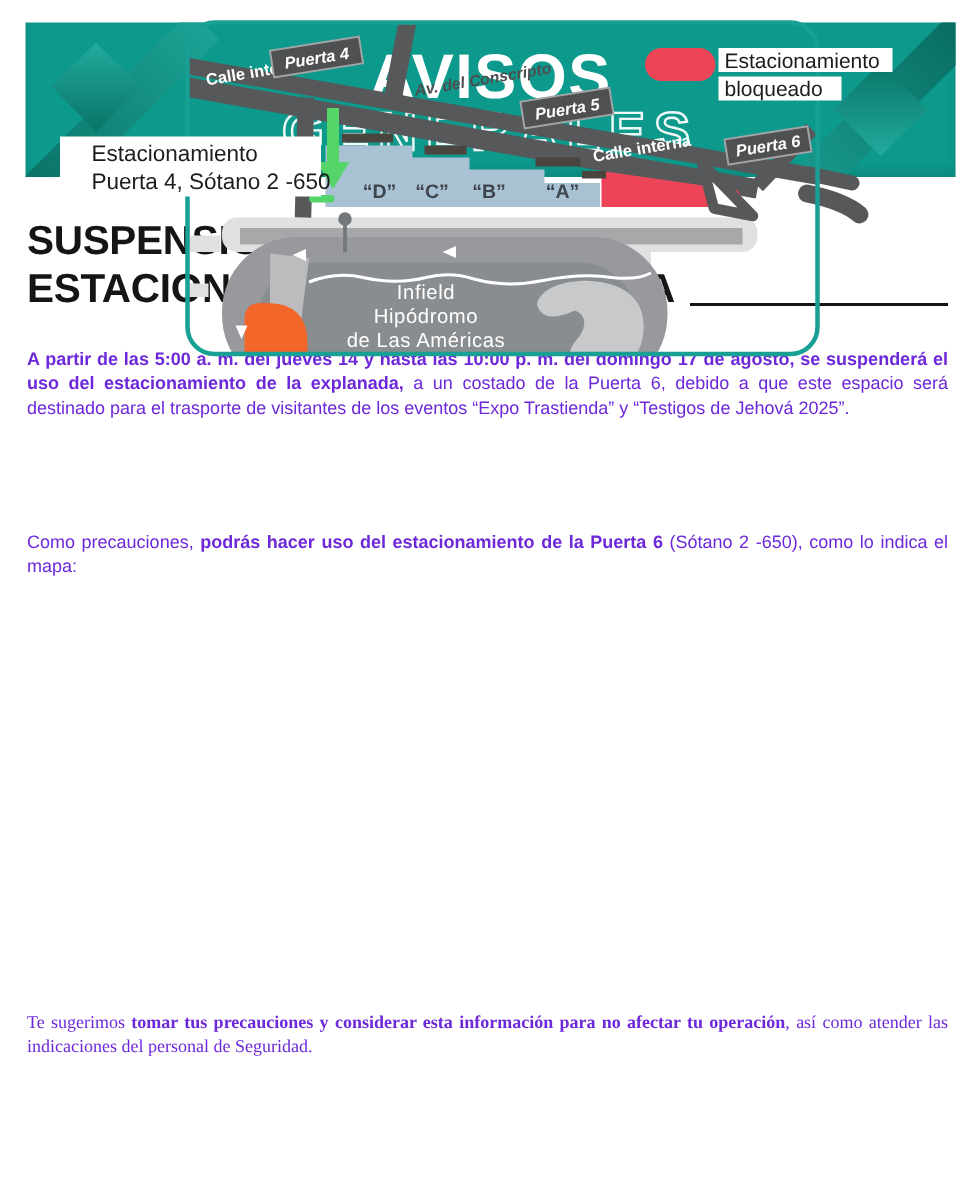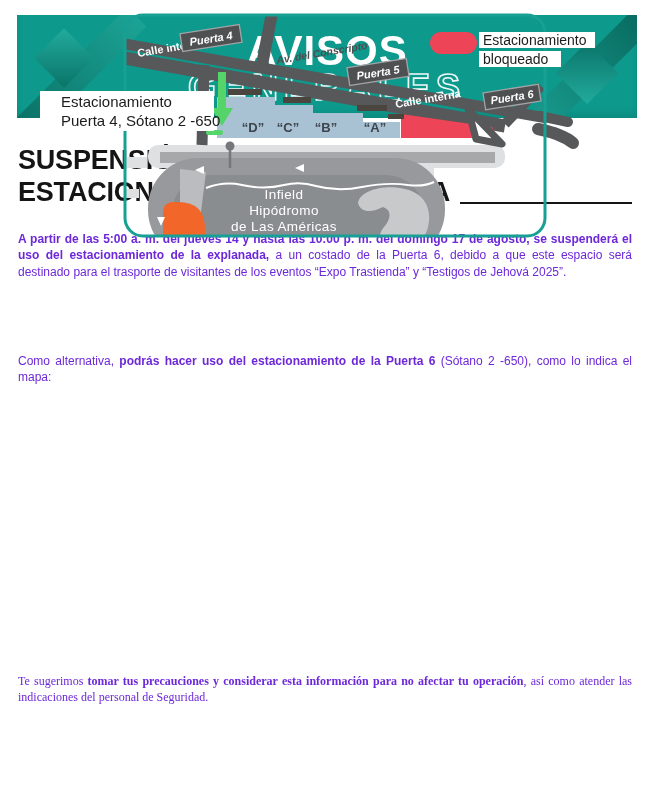--- a/index.html
+++ b/index.html
@@ -91,21 +91,21 @@
     <span>ESTACIONAMIENTO EXPLANADA</span>
     <span class="title-rule"></span>
   </span>
 </h1>
 
 <p class="para p1" style="margin:0;">
   <b>A partir de las 5:00 a. m. del jueves 14 y hasta las 10:00 p. m. del domingo 17 de agosto, se suspenderá el uso del estacionamiento de la explanada,</b><span> a un costado de la Puerta 6, debido a que este espacio será destinado para el trasporte de visitantes de los eventos “Expo Trastienda” y “Testigos de Jehová 2025”.</span>
 </p>
 
 <p class="para p2" style="margin:0;">
-  <span>Como alternativa, </span><b>podrás hacer uso del estacionamiento de la Puerta 6</b><span> (Sótano 2 -650), como lo indica el mapa:</span>
+  <span>Como precauciones, </span><b>podrás hacer uso del estacionamiento de la Puerta 6</b><span> (Sótano 2 -650), como lo indica el mapa:</span>
 </p>
 
 <div class="map-wrap">
 <svg width="650" height="260" viewBox="0 405 650 260" xmlns="http://www.w3.org/2000/svg">
   <defs>
     <clipPath id="mapclip">
           <rect x="125" y="420" width="420" height="221" rx="18"></rect>
         </clipPath>
   </defs>
 

